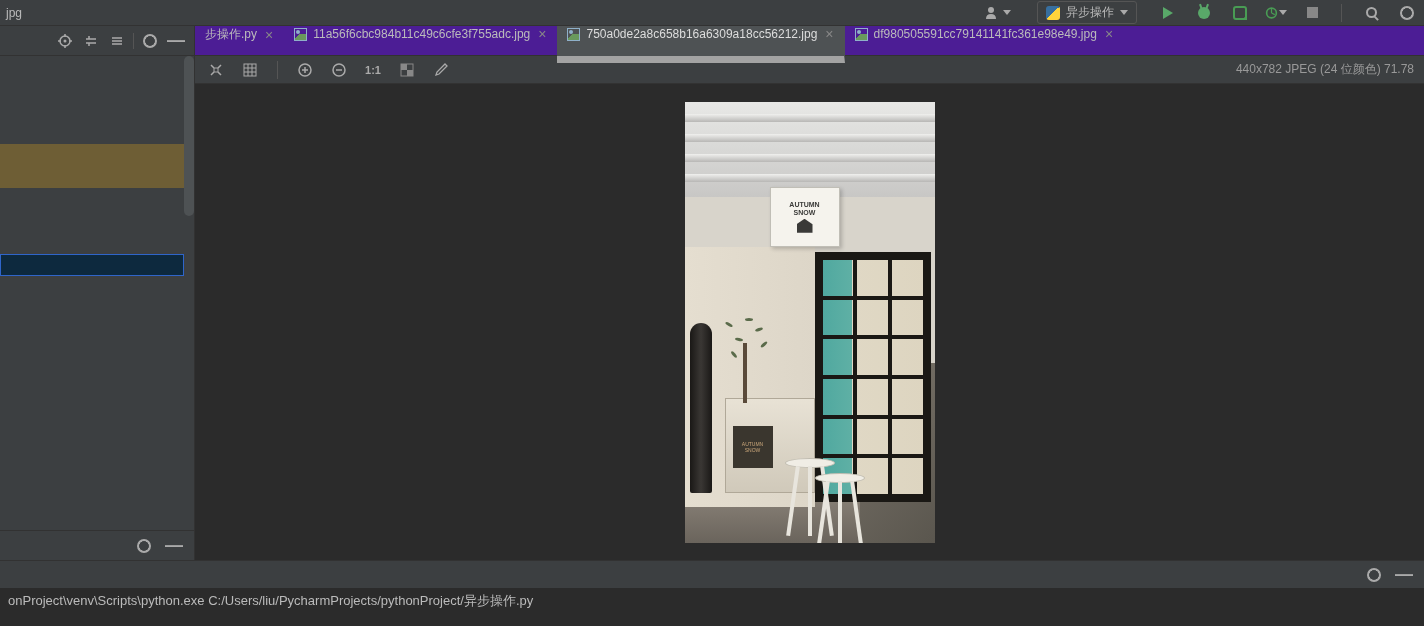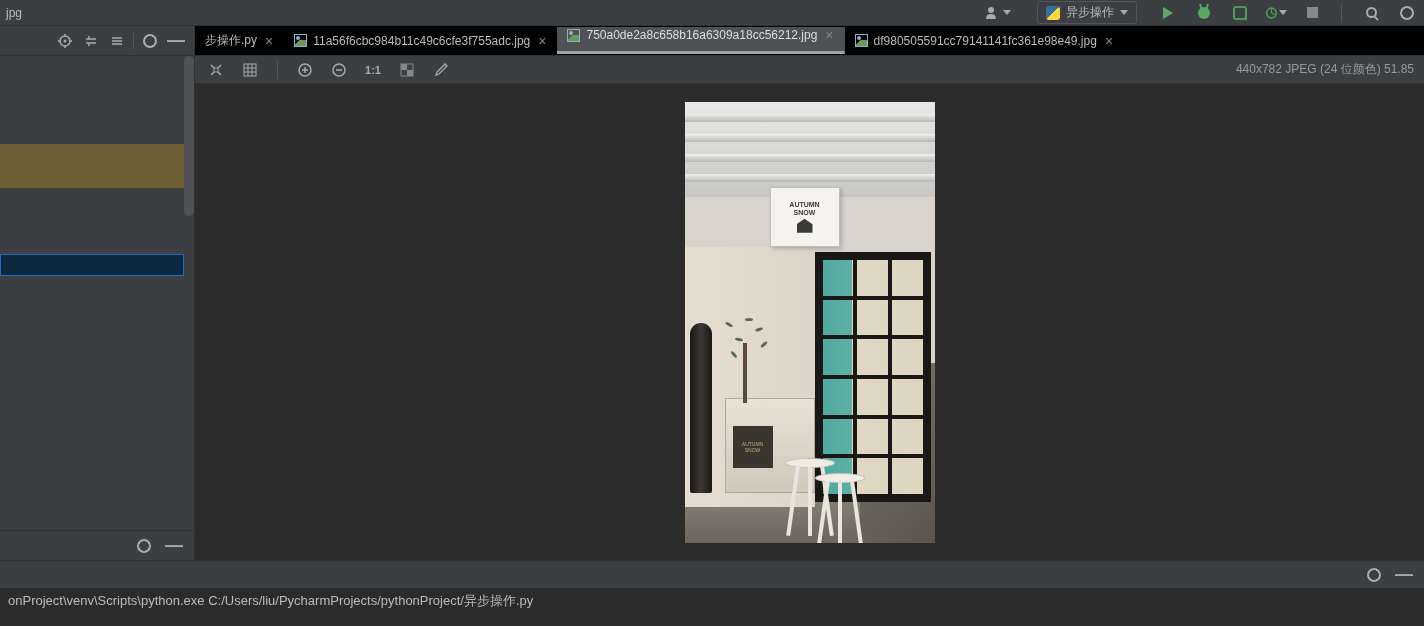--- a/index.html
+++ b/index.html
@@ -29,23 +29,23 @@
 .side-toolbar { height:30px; display:flex; align-items:center; justify-content:flex-end; gap:6px; padding:0 8px; border-bottom:1px solid #323232; }
 .st-icon { width:20px; height:20px; display:flex; align-items:center; justify-content:center; cursor:pointer; color:#aaa; }
 .side-body { flex:1; position:relative; }
 .side-row { height:22px; }
 .side-row.hl-yellow { background:#6e5e35; width:95%; }
 .side-row.hl-blue { background:#0d293e; width:95%; border:1px solid #2f65ca; }
 .side-scroll { position:absolute; right:0; top:0; width:10px; height:160px; background:#4e5254; border-radius:5px; }
 .side-footer { height:30px; display:flex; align-items:center; justify-content:flex-end; gap:10px; padding:0 10px; border-top:1px solid #323232; }
 
 .editor-col { flex:1; display:flex; flex-direction:column; min-width:0; }
-.tabs { height:30px; display:flex; align-items:center; border-bottom:1px solid #323232; background:#000000; }
+.tabs { height:30px; display:flex; align-items:flex-start; border-bottom:1px solid #323232; background:#4c1d95; }
 .tab { display:flex; align-items:center; gap:6px; padding:0 10px; cursor:pointer; white-space:nowrap; color:#bbb; border-right:1px solid transparent;}
-.tab.active{background:#4e5254;border-bottom:3px solid #a3a3a3;color:#ddd;padding-bottom:8px;}
+.tab.active{background:#4e5254;border-bottom:7px solid #a3a3a3;color:#ddd;padding-bottom:14px;}
 .tab .close{color:#888;font-size:14px;margin-left:2px;}
 .img-ic{width:13px;height:13px;border:1px solid #8fb0c9;position:relative;}
 .img-ic::before{content:"";position:absolute;width:4px;height:4px;background:#8fb0c9;border-radius:50%;top:1px;left:1px;}
 .img-ic::after{content:"";position:absolute;bottom:0;left:0;right:0;height:6px;background:linear-gradient(135deg,transparent 3px,#69995c 3px);}
 
 .img-toolbar{height:28px;display:flex;align-items:center;justify-content:space-between;padding:0 10px;border-bottom:1px solid #323232;}
 .img-tb-left{display:flex;align-items:center;gap:12px;}
 .itb-icon{width:22px;height:22px;display:flex;align-items:center;justify-content:center;cursor:pointer;color:#aaa;font-size:14px;}
 .itb-divider{width:1px;height:18px;background:#555;margin:0 4px;}
 .img-info{color:#999;font-size:12px;}
@@ -227,21 +227,21 @@
               <rect x="1" y="1" width="6" height="6" fill="#888"></rect>
               <rect x="7" y="7" width="6" height="6" fill="#888"></rect>
             </svg>
           </div>
         <div class="itb-icon">
             <svg width="14" height="14" viewBox="0 0 14 14">
               <path d="M11 1 L13 3 L5 11 L2 12 L3 9 Z" fill="none" stroke="#aaa" stroke-width="1.3"></path>
             </svg>
           </div>
       </div>
-      <div class="img-info">440x782 JPEG (24 位颜色) 51.85</div>
+      <div class="img-info">440x782 JPEG (24 位颜色) 71.78</div>
     </div>
 
     <div class="canvas">
       <div class="photo">
         <div class="floor"></div>
         <div class="floor-r"></div>
         <div class="ceiling">
           <div class="beam" style="top:12px"></div>
           <div class="beam" style="top:32px"></div>
           <div class="beam" style="top:52px"></div>

